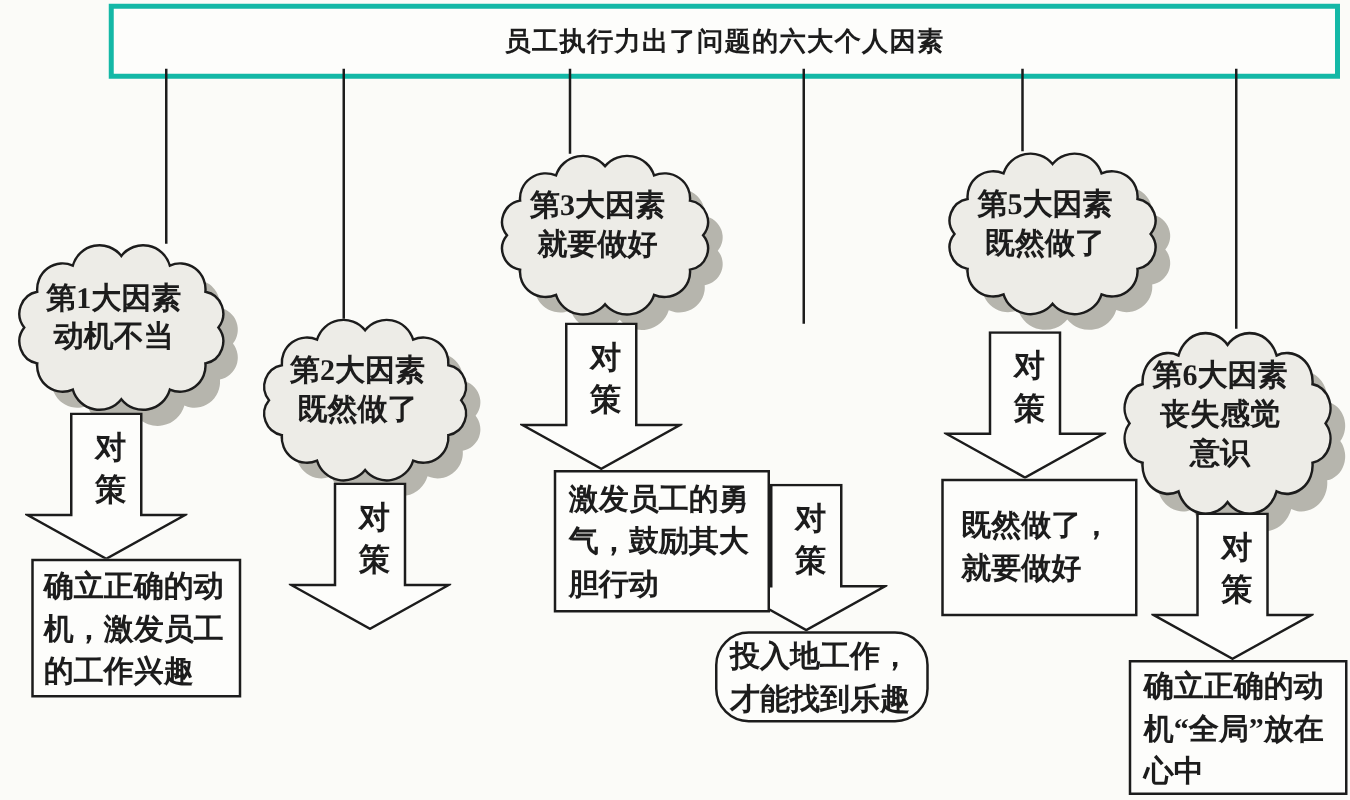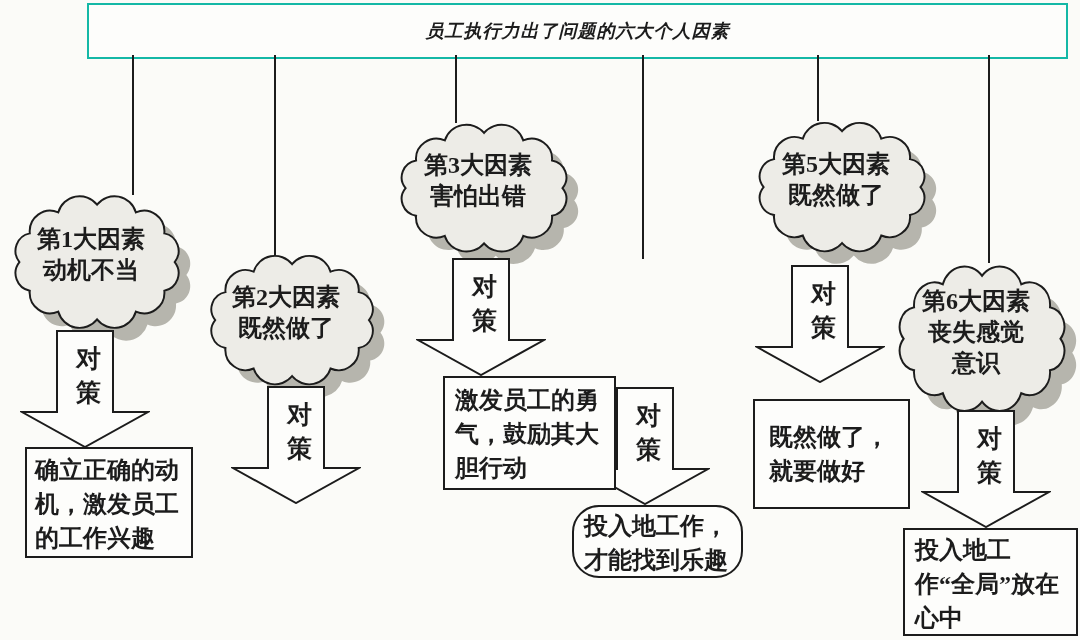--- a/index.html
+++ b/index.html
@@ -4,23 +4,23 @@
 <style>
   html,body{margin:0;padding:0;background:#ffffff;}
   #canvas{
     position:relative;width:1080px;height:640px;overflow:hidden;
     background:#fbfbf8;
     font-family:"Liberation Serif","DejaVu Serif",serif;
     color:#1c1c1c;
   }
   .title-box{
     position:absolute;left:87px;top:3px;width:977px;height:52px;
-    border:2px solid #14b8a6;background:#fdfdfb;
+    border:4px solid #14b8a6;background:#fdfdfb;
     display:flex;align-items:center;justify-content:center;
-    font-size:18px;letter-spacing:1px;font-weight:600;font-style:italic;
+    font-size:21px;letter-spacing:1px;font-weight:600;
   }
   .connector{position:absolute;width:2px;background:#1c1c1c;}
   .cloud{position:absolute;}
   .cloud svg{display:block;width:100%;height:100%;}
   .cloud-label{
     position:absolute;left:0;top:0;right:16px;bottom:20px;
     display:flex;align-items:center;justify-content:center;
     text-align:center;white-space:pre-line;
     font-size:24px;line-height:31px;font-weight:600;
   }
@@ -29,21 +29,21 @@
   .arrow-label{
     position:absolute;width:32px;text-align:right;
     font-size:25px;line-height:34px;font-weight:600;
     word-break:break-all;
   }
   .solution-box{
     position:absolute;border:2px solid #1c1c1c;background:#fdfdfb;
     font-size:24px;line-height:34px;font-weight:600;
     box-sizing:border-box;
   }
-  .vcenter{display:flex;align-items:center;margin-top:16px;}
+  .vcenter{display:flex;align-items:center;}
 </style>
 </head>
 <body>
 
 <svg width="0" height="0" style="position:absolute">
   <defs>
     <path id="cloudPath" d="M180,80 A18,18 0 0 1 169.3,109 A21,21 0 0 1 140,130.2 A23,23 0 0 1 100,138 A23,23 0 0 1 60,130.2 A21,21 0 0 1 30.7,109 A18,18 0 0 1 20,80 A18,18 0 0 1 30.7,51 A21,21 0 0 1 60,29.8 A23,23 0 0 1 100,22 A23,23 0 0 1 140,29.8 A21,21 0 0 1 169.3,51 A18,18 0 0 1 180,80 Z"></path>
     <polygon id="arrowShape" points="37,1 93,1 93,82 128,82 65,117 2,82 37,82"></polygon>
   </defs>
 </svg>
@@ -78,21 +78,21 @@
     <div class="cloud-label">第2大因素
 既然做了</div>
   </div>
 
   <div class="cloud" style="left:386px;top:112px;width:200px;height:158px;">
     <svg viewBox="0 0 204 166" preserveAspectRatio="none">
       <use href="#cloudPath" transform="translate(12,13)" fill="#b6b5ad" stroke="none"></use>
       <use href="#cloudPath" fill="#edece7" stroke="#1c1c1c" stroke-width="2"></use>
     </svg>
     <div class="cloud-label">第3大因素
-害怕出错</div>
+就要做好</div>
   </div>
 
 
   <div class="cloud" style="left:744px;top:110px;width:200px;height:160px;">
     <svg viewBox="0 0 204 166" preserveAspectRatio="none">
       <use href="#cloudPath" transform="translate(12,13)" fill="#b6b5ad" stroke="none"></use>
       <use href="#cloudPath" fill="#edece7" stroke="#1c1c1c" stroke-width="2"></use>
     </svg>
     <div class="cloud-label">第5大因素
 既然做了</div>
@@ -147,15 +147,15 @@
     <svg viewBox="0 0 130 118">
         <use href="#arrowShape" fill="#fdfdfb" stroke="#1c1c1c" stroke-width="2"></use>
       </svg>
   </div>
   <div class="arrow-label" style="left:970px;top:422px;">对策</div>
 
   <div class="solution-box" style="left:25px;top:447px;width:168px;height:111px;padding:4px 8px;">确立正确的动机，激发员工的工作兴趣</div>
   <div class="solution-box" style="left:400px;top:376px;width:173px;height:114px;padding:5px 10px;margin-left:43px;">激发员工的勇气，鼓励其大胆行动</div>
   <div class="solution-box" style="left:572px;top:505px;width:171px;height:73px;padding:2px 10px;border-radius:27px;">投入地工作，才能找到乐趣</div>
   <div class="solution-box vcenter" style="left:753px;top:383px;width:157px;height:110px;padding:0 14px;">既然做了，就要做好</div>
-  <div class="solution-box" style="left:903px;top:528px;width:175px;height:108px;padding:3px 10px;">投入地工作“全局”放在心中</div>
+  <div class="solution-box" style="left:903px;top:528px;width:175px;height:108px;padding:3px 10px;">确立正确的动机“全局”放在心中</div>
 
 </div>
 
 </body></html>

